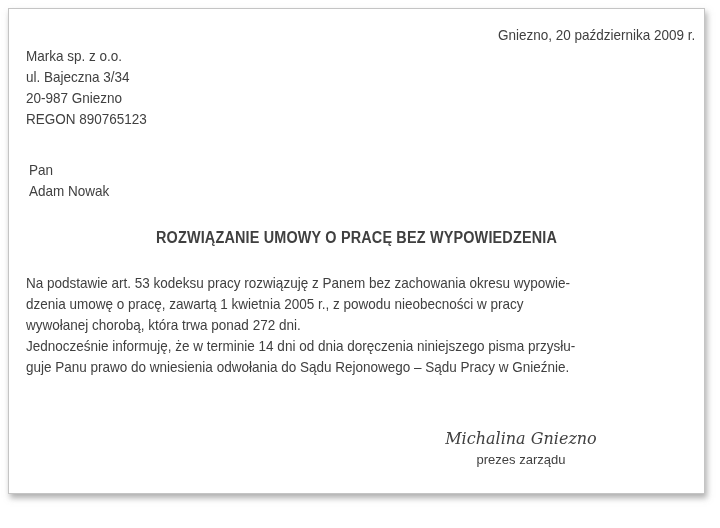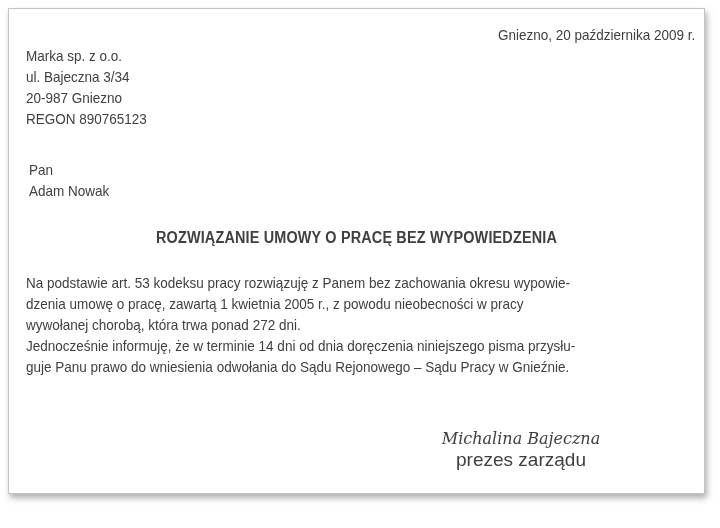--- a/index.html
+++ b/index.html
@@ -87,21 +87,21 @@
     width: 260px;
     text-align: center;
   }
   .signature-name {
     font-family: "DejaVu Serif", serif;
     font-style: italic;
     font-size: 16px;
     line-height: 21px;
   }
   .signature-role {
-    font-size: 19px;
+    font-size: 13px;
     line-height: 21px;
   }
 </style>
 </head>
 <body>
 
 <div class="page">
 
   <div class="date-line cond">Gniezno, 20 października 2009 r.</div>
 
@@ -121,17 +121,17 @@
 
   <div class="body-block cond">
     <div>Na podstawie art. 53 kodeksu pracy rozwiązuję z Panem bez zachowania okresu wypowie-</div>
     <div>dzenia umowę o pracę, zawartą 1 kwietnia 2005 r., z powodu nieobecności w pracy</div>
     <div>wywołanej chorobą, która trwa ponad 272 dni.</div>
     <div>Jednocześnie informuję, że w terminie 14 dni od dnia doręczenia niniejszego pisma przysłu-</div>
     <div>guje Panu prawo do wniesienia odwołania do Sądu Rejonowego – Sądu Pracy w Gnieźnie.</div>
   </div>
 
   <div class="signature-block">
-    <div class="signature-name">Michalina Bajeczna</div>
+    <div class="signature-name">Michalina Gniezno</div>
     <div class="signature-role">prezes zarządu</div>
   </div>
 
 </div>
 
 </body></html>

